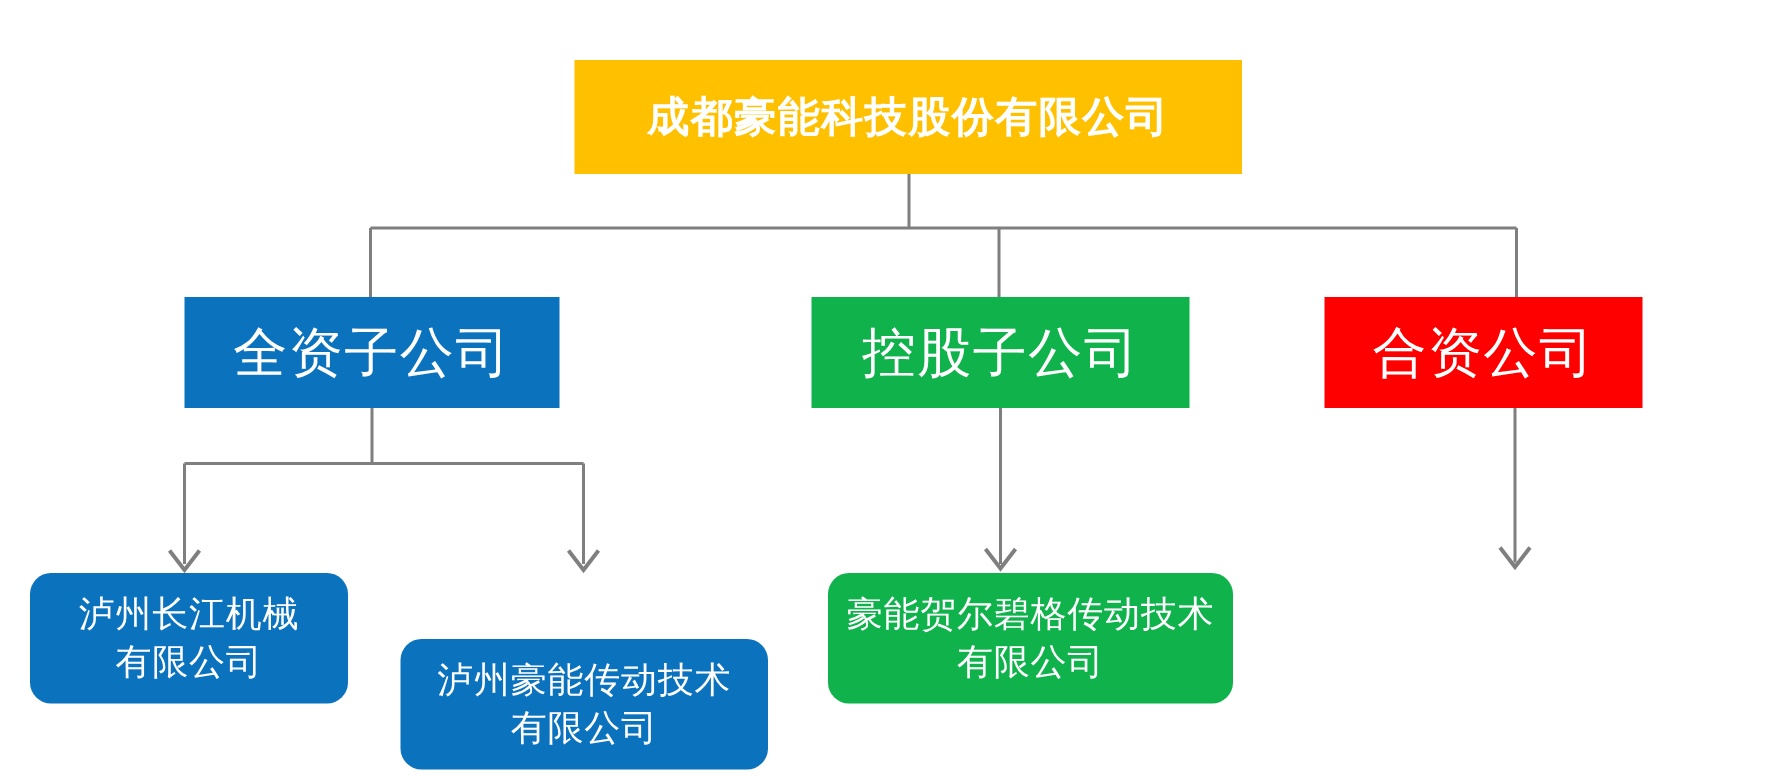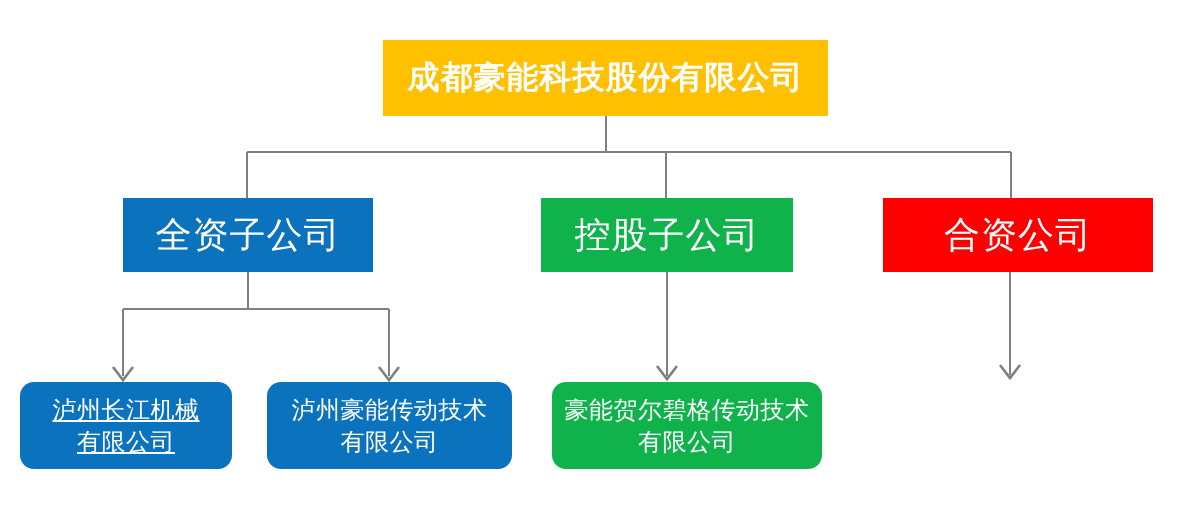--- a/index.html
+++ b/index.html
@@ -21,33 +21,33 @@
     align-items: center;
     justify-content: center;
     color: var(--text-color, #ffffff);
     text-align: center;
     box-sizing: border-box;
     user-select: none;
   }
   .root-node {
     left: 383px; top: 40px; width: 445px; height: 76px;
     background: var(--root-fill, #FFC000);
-    font-size: 32px; font-weight: bold; letter-spacing: 1px;
+    font-size: 28px; font-weight: bold; letter-spacing: 1px;
   }
   .l2 { top: 198px; height: 74px; font-size: 36px; letter-spacing: 1px; }
   .l2-wholly { left: 123px; width: 250px; background: var(--wholly-owned-fill, #0B72BE); }
   .l2-holding { left: 541px; width: 252px; background: var(--holding-fill, #10B24C); }
-  .l2-joint { left: 883px; width: 270px; background: var(--joint-venture-fill, #FE0000); }
+  .l2-joint { left: 883px; width: 212px; background: var(--joint-venture-fill, #FE0000); }
   .l3 {
     top: 382px; height: 87px;
     border-radius: 14px;
     font-size: 24px; line-height: 1.3; letter-spacing: 0.5px;
   }
-  .l3-1 { left: 20px;  width: 212px; background: var(--wholly-owned-fill, #0B72BE); text-decoration: underline; }
-  .l3-2 { left: 267px; width: 245px; background: var(--wholly-owned-fill, #0B72BE); }
+  .l3-1 { left: 20px;  width: 212px; background: var(--wholly-owned-fill, #0B72BE); }
+  .l3-2 { left: 267px; width: 245px; background: var(--wholly-owned-fill, #0B72BE); margin-top: 44px; }
   .l3-3 { left: 552px; width: 270px; background: var(--holding-fill, #10B24C); }
   .l3-4 { left: 860px; width: 285px; background: var(--joint-venture-fill, #FE0000); }
   .line { display: block; }
 </style>
 </head>
 <body>
 
 <div class="canvas">
 
   <svg class="connectors" width="1178" height="517" viewBox="0 0 1178 517" aria-hidden="true">

